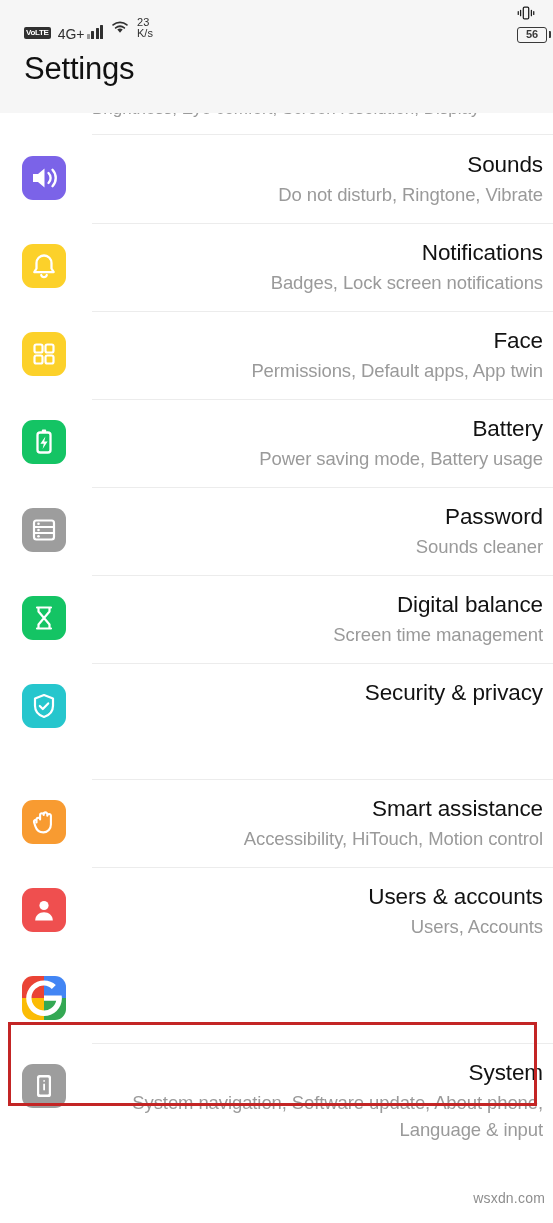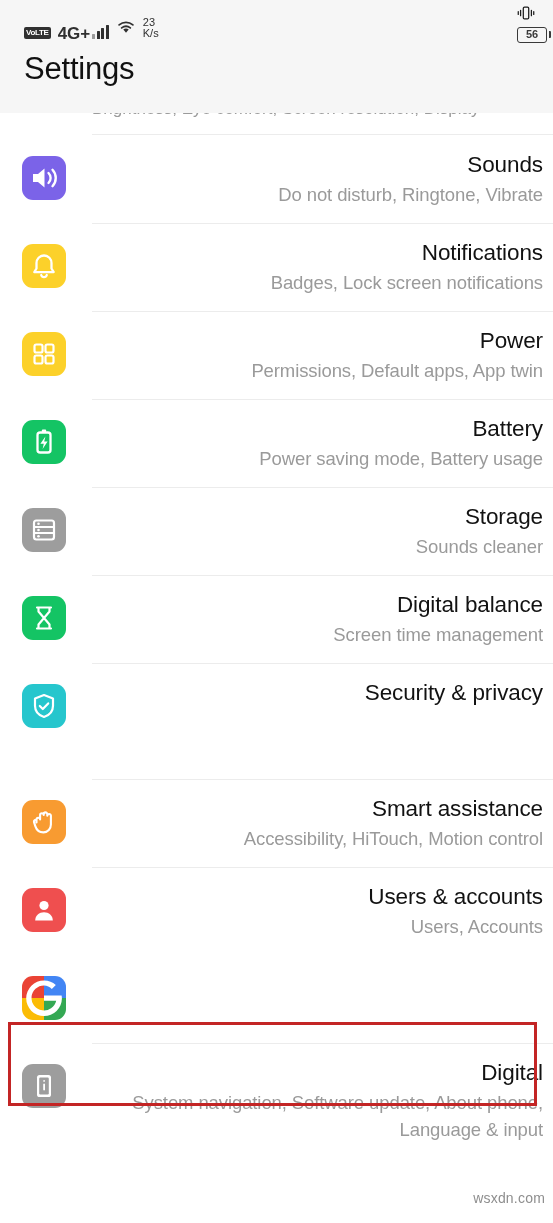--- a/index.html
+++ b/index.html
@@ -45,23 +45,23 @@
     font-size: 8px;
     font-weight: bold;
     color: #ffffff;
     background: #303030;
     border-radius: 2px;
     padding: 1px 2px;
     letter-spacing: -0.3px;
     line-height: 10px;
   }
   .net-type {
-    font-size: 17px;
+    font-size: 14px;
     color: #303030;
-    font-weight: bold;
+    font-weight: normal;
     line-height: 10px;
     margin-right: -5px;
     align-self: flex-start;
     margin-top: 23px;
   }
   .signal-bars {
     display: flex;
     align-items: flex-end;
     gap: 1.5px;
     height: 15px;
@@ -326,21 +326,21 @@
   <div class="row">
     <div class="row-icon" style="background:#fcd12a">
       <svg class="ic" viewBox="0 0 44 44">
         <rect x="12.5" y="12.5" width="8" height="8" rx="1.8" stroke="#ffffff" stroke-width="2.2" fill="none"></rect>
         <rect x="23.5" y="12.5" width="8" height="8" rx="1.8" stroke="#ffffff" stroke-width="2.2" fill="none"></rect>
         <rect x="12.5" y="23.5" width="8" height="8" rx="1.8" stroke="#ffffff" stroke-width="2.2" fill="none"></rect>
         <rect x="23.5" y="23.5" width="8" height="8" rx="1.8" stroke="#ffffff" stroke-width="2.2" fill="none"></rect>
       </svg>
     </div>
     <div class="row-text">
-      <div class="row-title">Power</div>
+      <div class="row-title">Face</div>
       <div class="row-sub">Permissions, Default apps, App twin</div>
     </div>
   </div>
 
   <div class="row">
     <div class="row-icon" style="background:#14c464">
       <svg class="ic" viewBox="0 0 44 44">
         <rect x="15.5" y="12.5" width="13" height="20" rx="2.6" stroke="#ffffff" stroke-width="2.3" fill="none"></rect>
         <rect x="19.8" y="9.6" width="4.4" height="2.6" rx="1" fill="#ffffff"></rect>
         <path d="M23.4 16.5 l-5 7.2 h3.4 l-1.2 5.2 5-7.4 h-3.4 z" fill="#ffffff"></path>
@@ -356,21 +356,21 @@
     <div class="row-icon" style="background:#9d9d9d">
       <svg class="ic" viewBox="0 0 44 44">
         <rect x="12" y="12.5" width="20" height="19" rx="2.4" stroke="#ffffff" stroke-width="2.2" fill="none"></rect>
         <path d="M12.5 19 h19 M12.5 25 h19" stroke="#ffffff" stroke-width="2"></path>
         <circle cx="16.5" cy="15.8" r="1.3" fill="#ffffff"></circle>
         <circle cx="16.5" cy="22" r="1.3" fill="#ffffff"></circle>
         <circle cx="16.5" cy="28.2" r="1.3" fill="#ffffff"></circle>
       </svg>
     </div>
     <div class="row-text">
-      <div class="row-title">Storage</div>
+      <div class="row-title">Password</div>
       <div class="row-sub">Sounds cleaner</div>
     </div>
   </div>
 
   <div class="row">
     <div class="row-icon" style="background:#14c464">
       <svg class="ic" viewBox="0 0 44 44">
         <path d="M15 11.5 h14 M15 32.5 h14" stroke="#ffffff" stroke-width="2.2" stroke-linecap="round"></path>
         <path d="M16.5 11.5 v4 L22 22 l5.5-6.5 v-4 M16.5 32.5 v-4 L22 22 l5.5 6.5 v4" stroke="#ffffff" stroke-width="2.2" fill="none" stroke-linejoin="round"></path>
       </svg>
@@ -433,21 +433,21 @@
   <div class="row tall">
     <div class="row-icon" style="background:#9d9d9d">
       <svg class="ic" viewBox="0 0 44 44">
         <rect x="15" y="11" width="14" height="22" rx="2.6" fill="#ffffff"></rect>
         <rect x="17.2" y="13.5" width="9.6" height="17" rx="1.2" fill="#9d9d9d"></rect>
         <rect x="21.2" y="16" width="1.8" height="1.8" rx="0.9" fill="#ffffff"></rect>
         <rect x="21.2" y="19.5" width="1.8" height="7" rx="0.9" fill="#ffffff"></rect>
       </svg>
     </div>
     <div class="row-text">
-      <div class="row-title">Digital</div>
+      <div class="row-title">System</div>
       <div class="row-sub">System navigation, Software update, About phone, Language &amp; input</div>
     </div>
   </div>
 
 </div>
 
 <div class="highlight-box"></div>
 <div class="watermark">wsxdn.com</div>
 
 </body></html>

